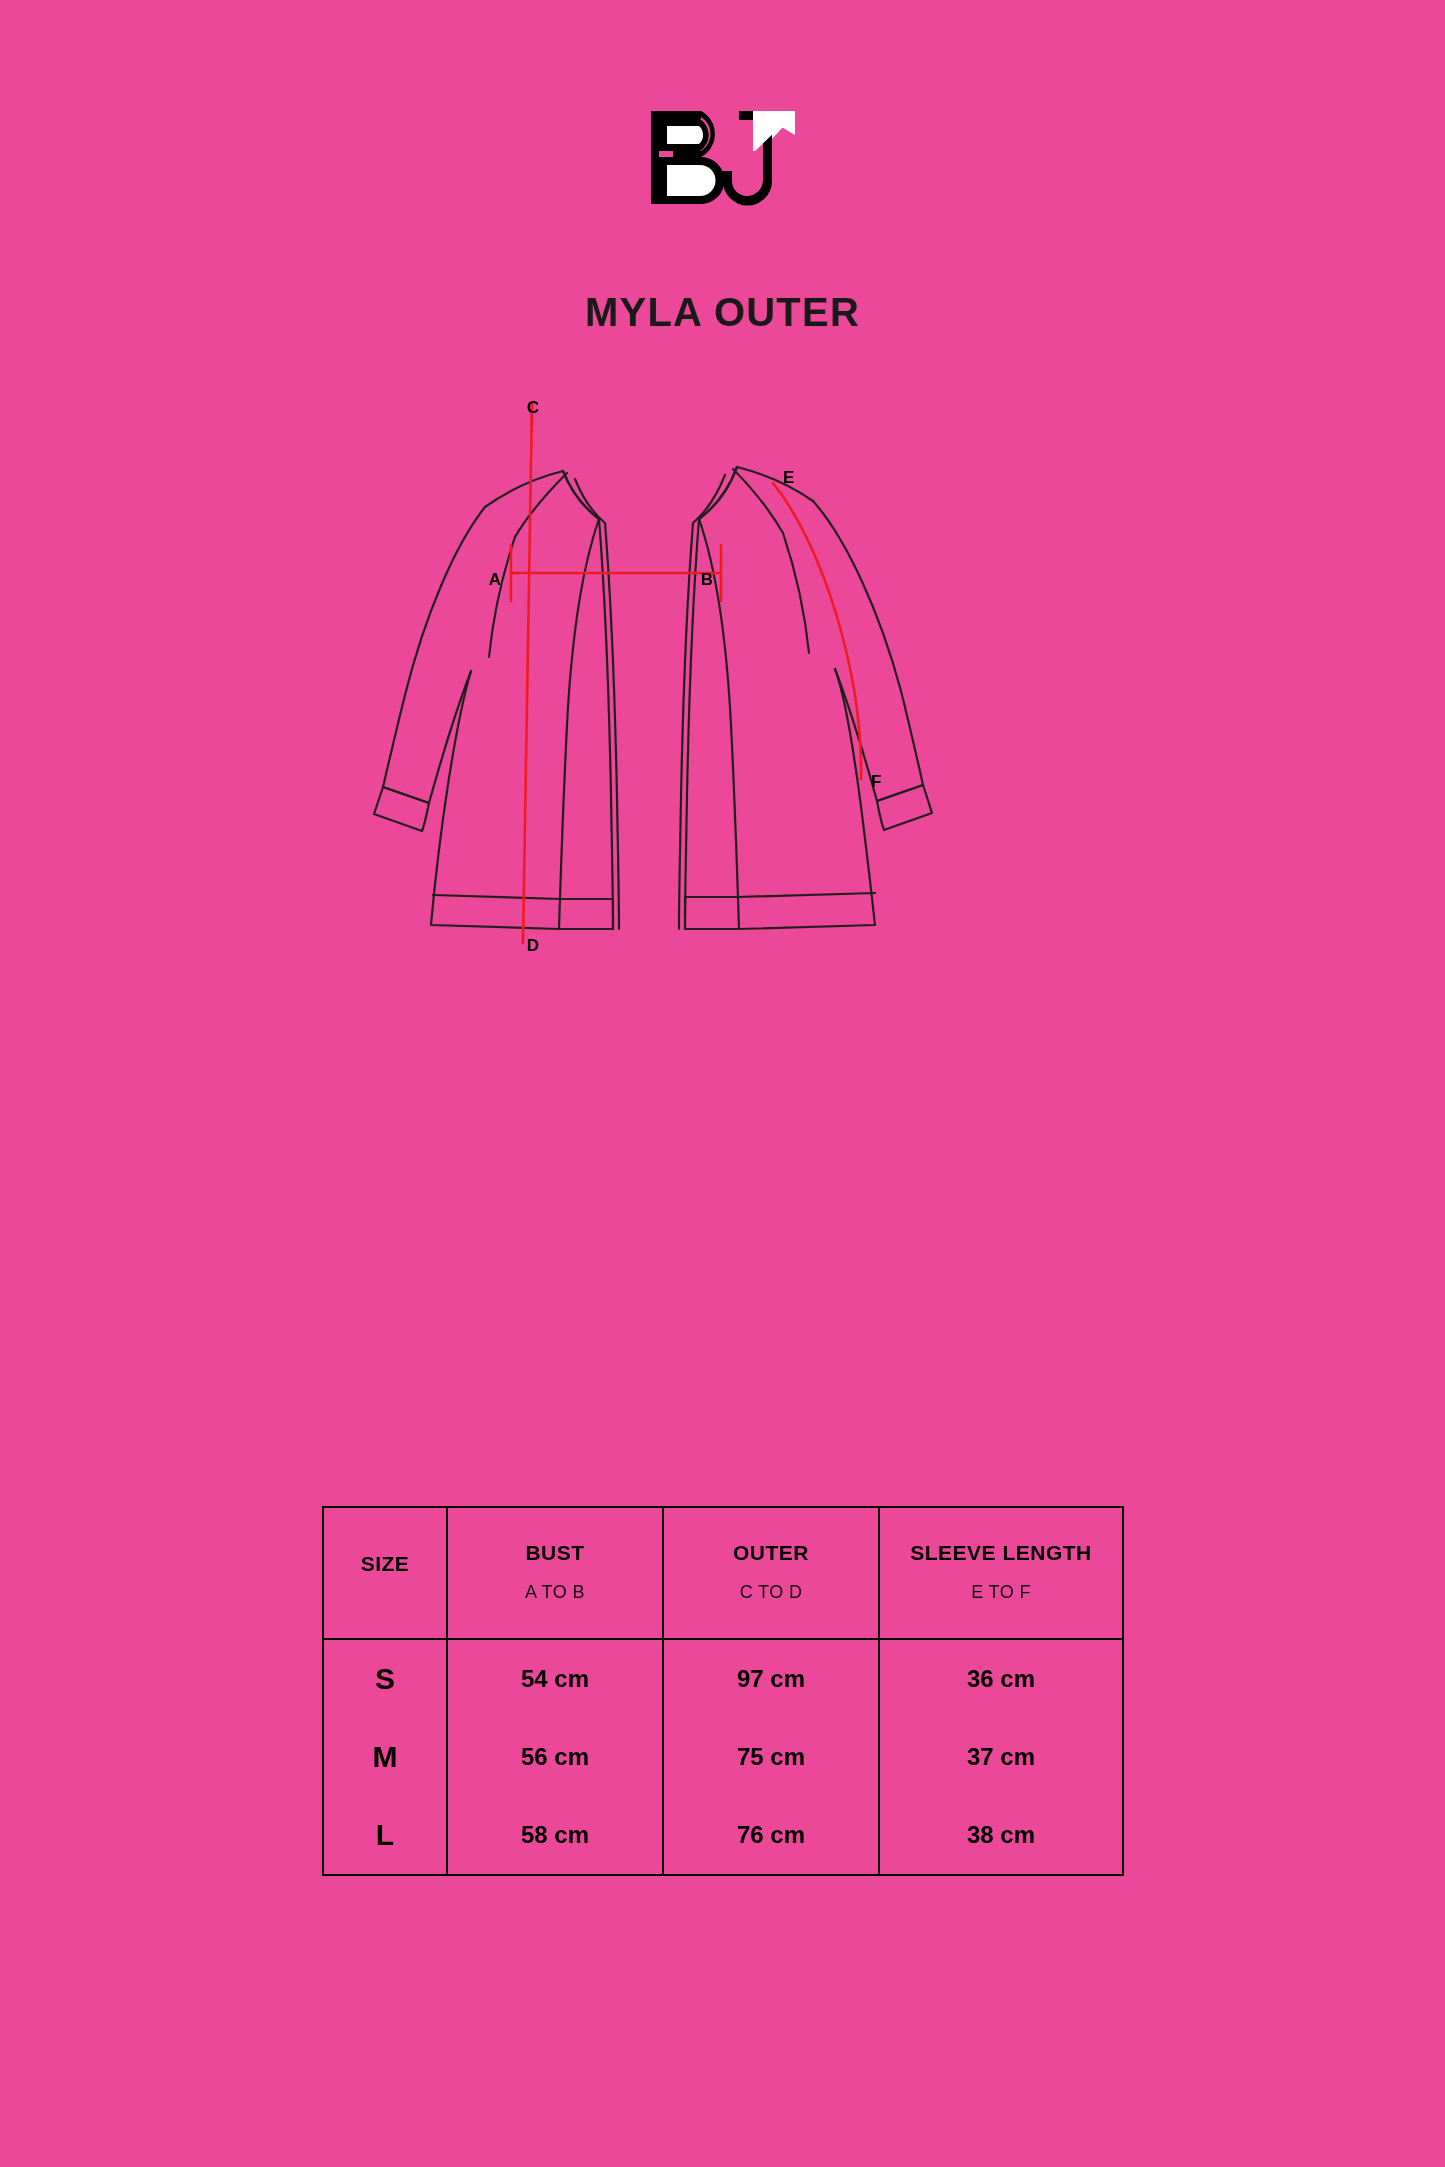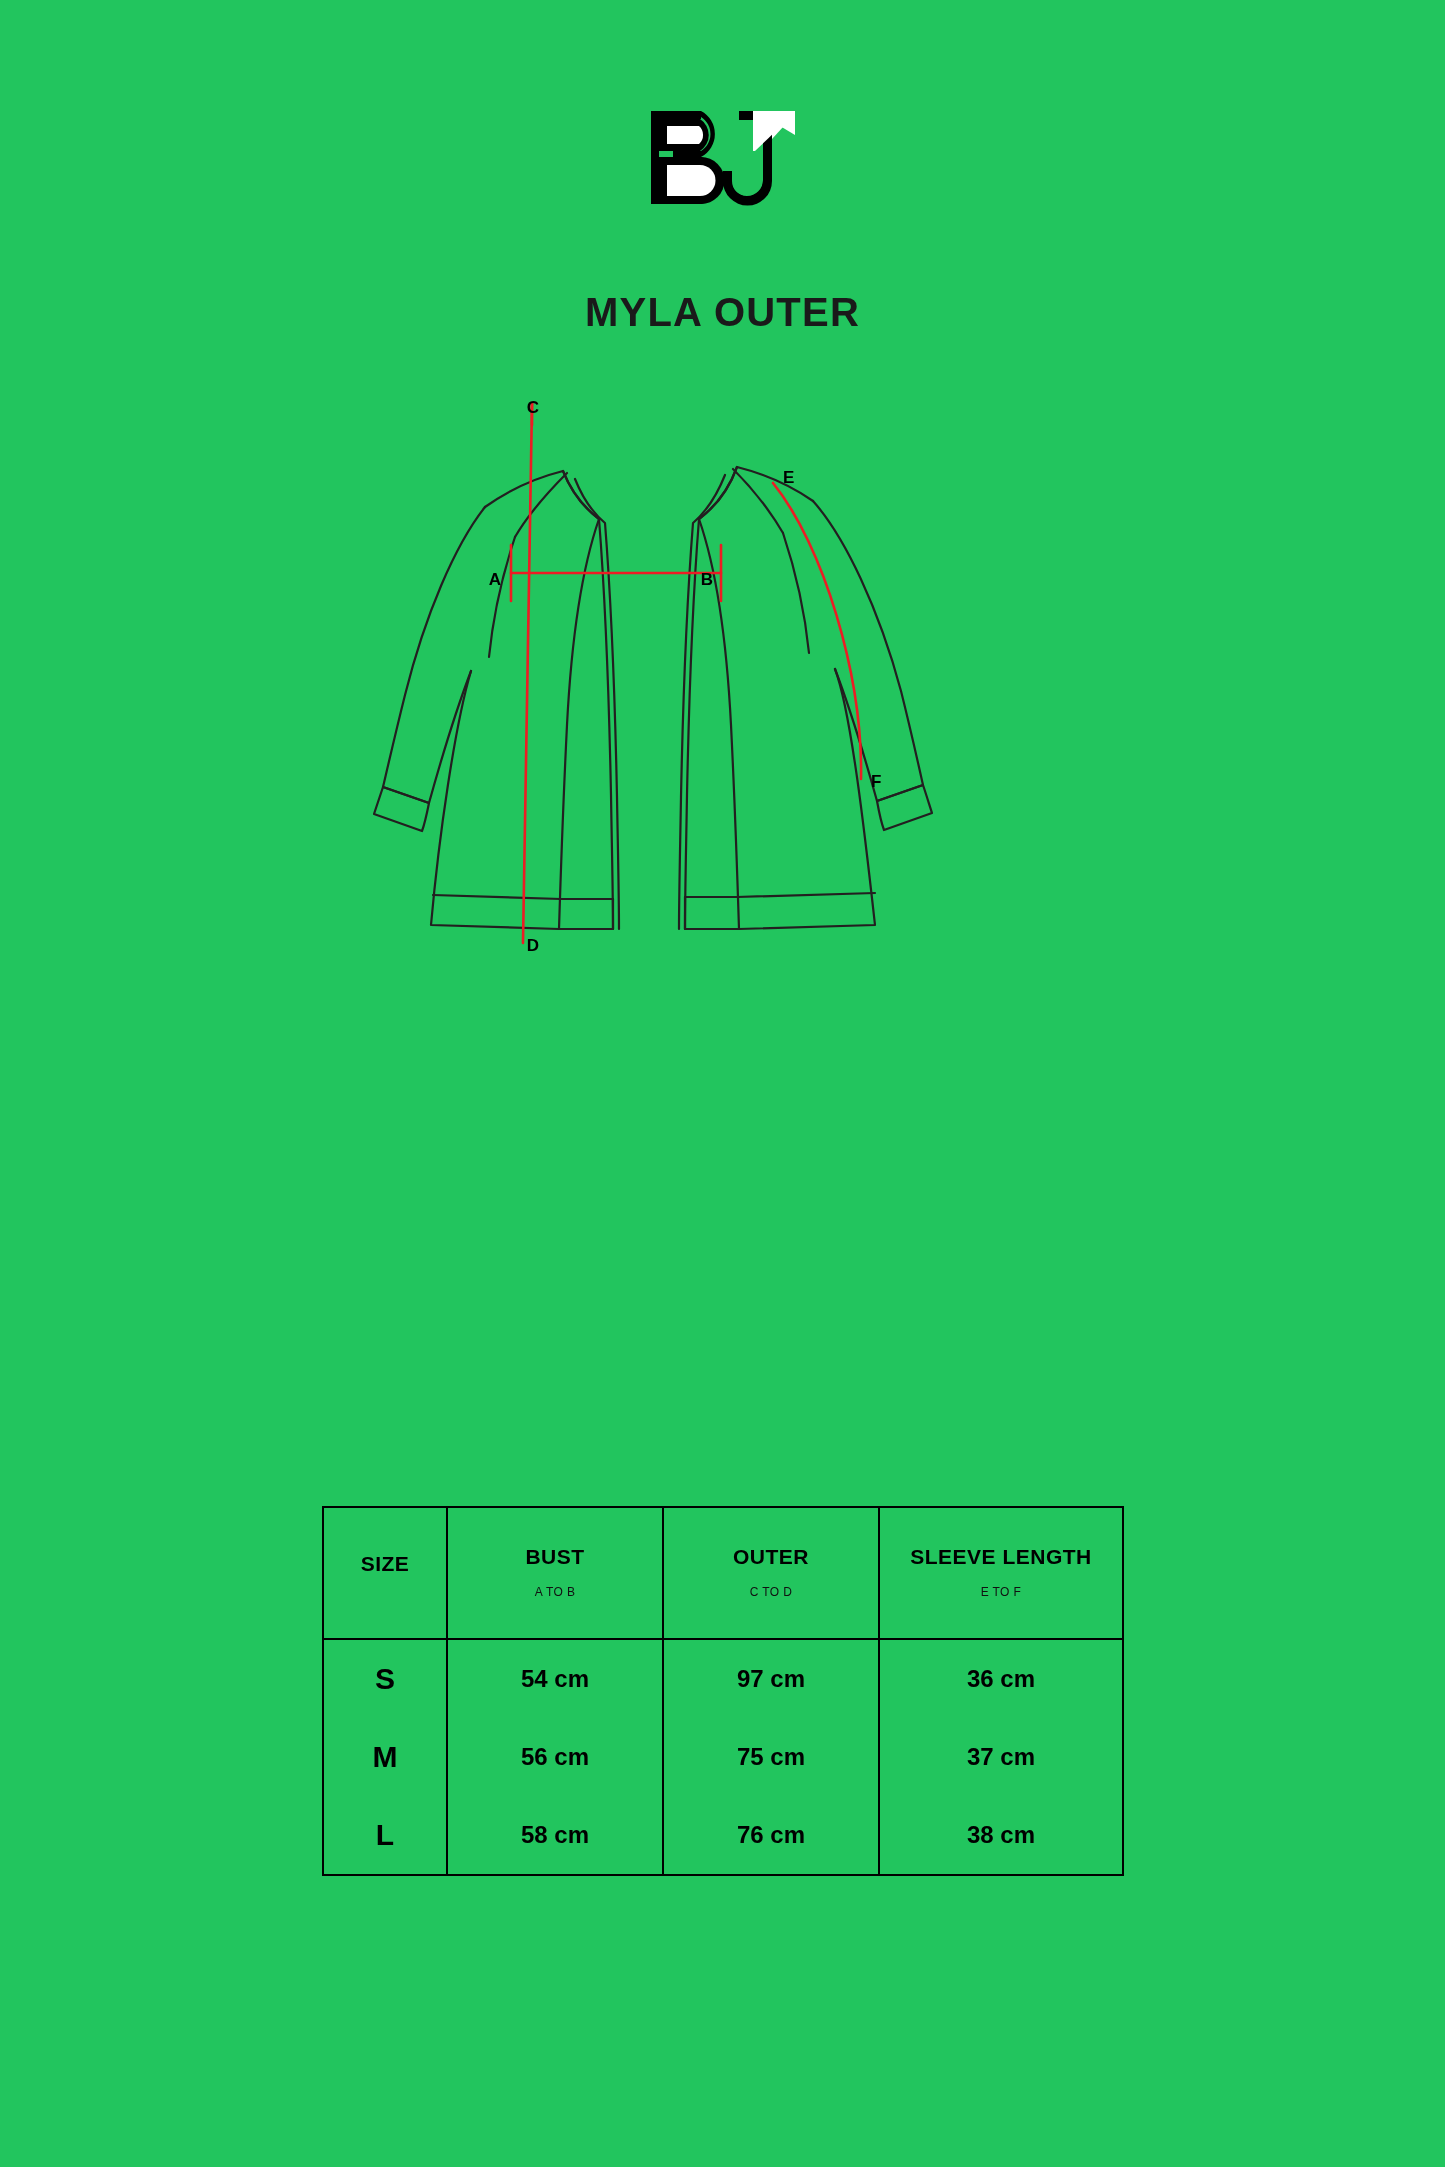--- a/index.html
+++ b/index.html
@@ -12,21 +12,21 @@
     height: 2167px;
     font-family: "Liberation Sans", sans-serif;
     color: #000000;
     position: relative;
     overflow: hidden;
   }
   .page {
     width: 1445px;
     height: 2167px;
     position: relative;
-    background: #22c55e;
+    background: #ec4899;
     display: flex;
     flex-direction: column;
     align-items: center;
   }
 
   
   .logo-wrap {
     margin-top: 105px;
     width: 160px;
     height: 105px;
@@ -80,21 +80,21 @@
   }
   .th-main {
     display: block;
     font-size: 21px;
     font-weight: bold;
     letter-spacing: 0.5px;
     line-height: 1.15;
   }
   .th-sub {
     display: block;
-    font-size: 12px;
+    font-size: 18px;
     font-weight: normal;
     letter-spacing: 0.4px;
     margin-top: 16px;
     color: #111111;
   }
   table.size-table tbody td {
     padding: 8px 4px;
     height: 62px;
   }
   .cell-size {

